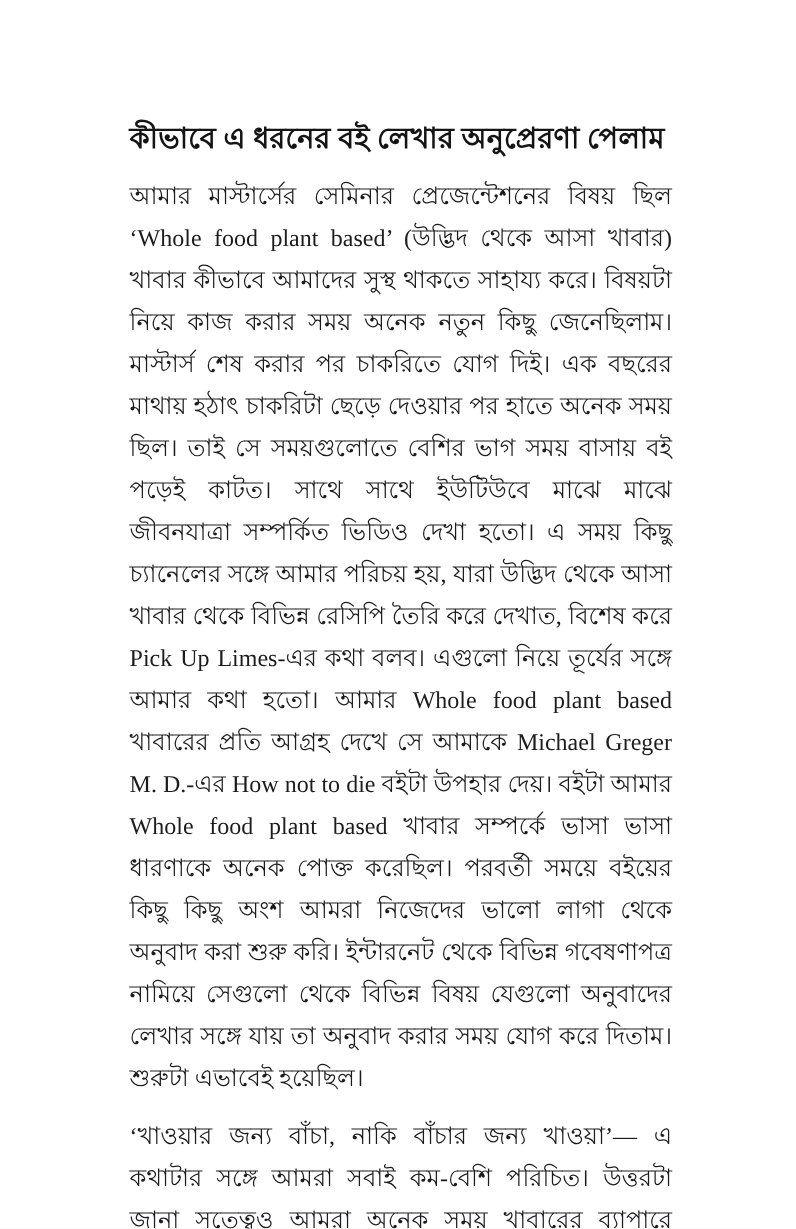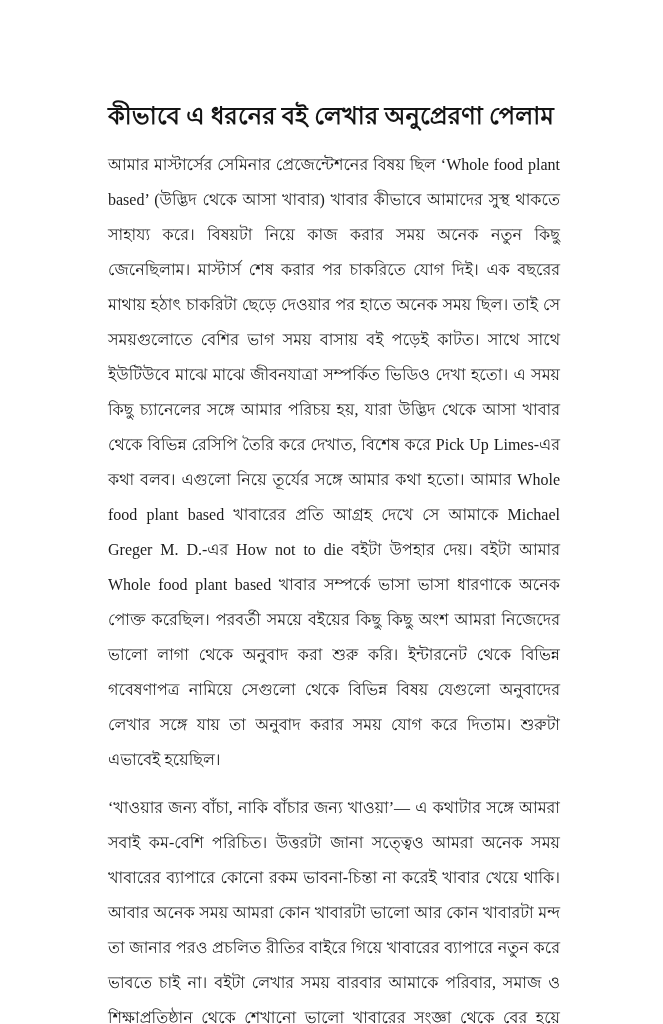--- a/index.html
+++ b/index.html
@@ -24,21 +24,21 @@
   }
   h1.heading {
     font-size: 24px;
     font-weight: 700;
     line-height: 1.25;
     letter-spacing: 0.2px;
     margin-bottom: 16px;
     color: #141414;
   }
   p.body-para {
-    font-size: 16px;
+    font-size: 20px;
     line-height: 35px;
     text-align: justify;
     text-justify: inter-word;
     color: #1c1c1c;
     margin-bottom: 13px;
   }
   .footer {
     position: absolute;
     left: 108px;
     top: 928px;

